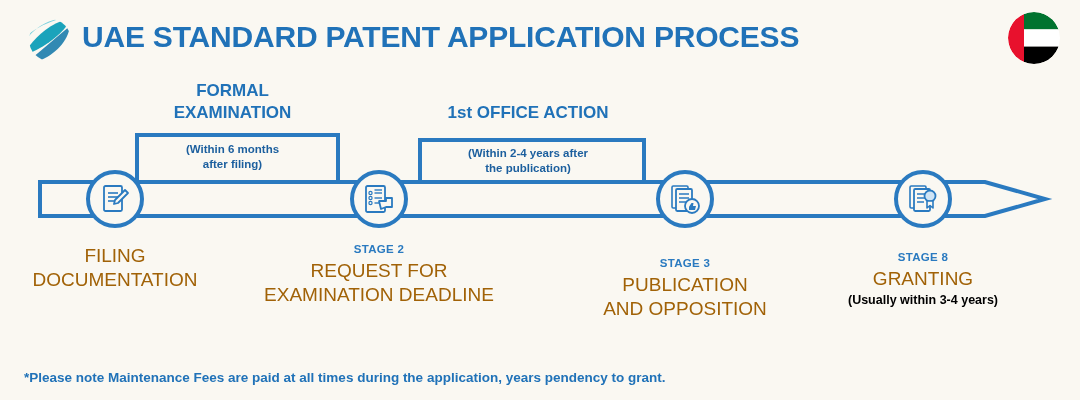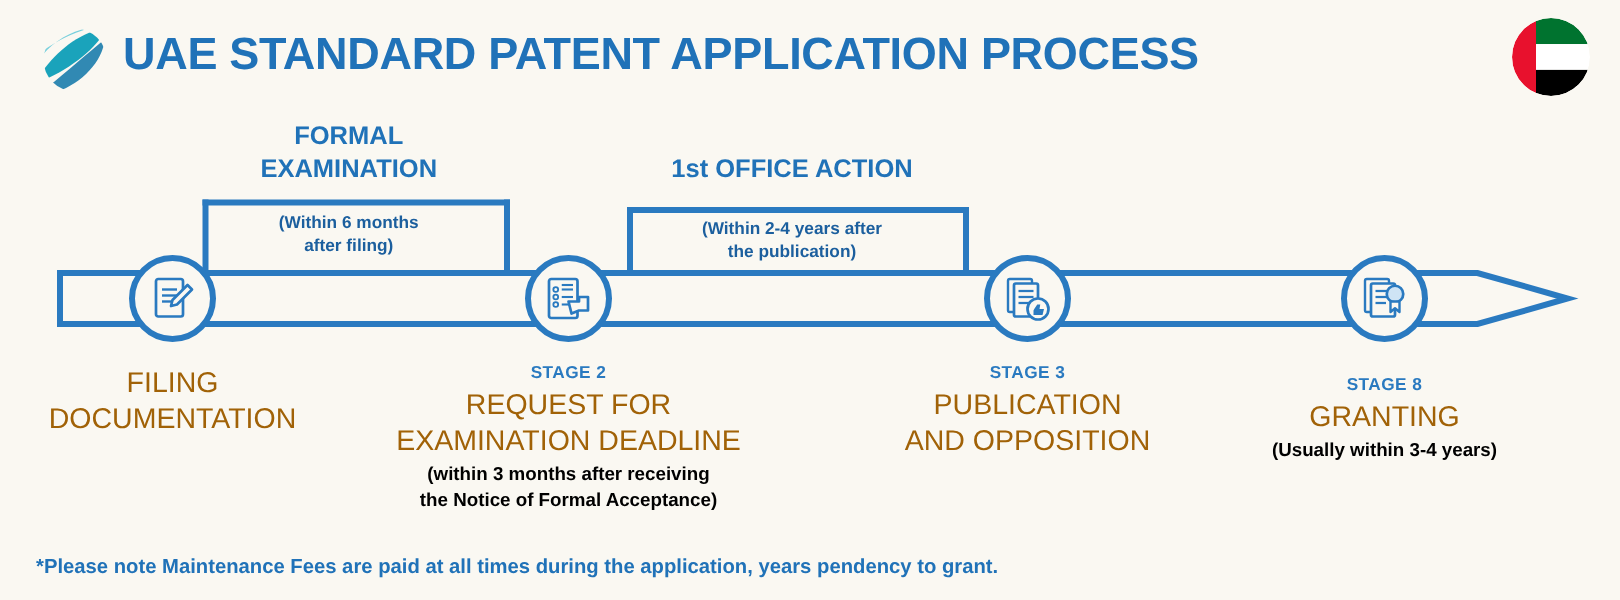--- a/index.html
+++ b/index.html
@@ -193,25 +193,23 @@
 
   <div class="stage-label" style="left:5px;top:242px;width:220px;">
     <div class="stage-name">FILING
 DOCUMENTATION</div>
   </div>
 
   <div class="stage-label" style="left:249px;top:242px;width:260px;">
     <div class="stage-num">STAGE 2</div>
     <div class="stage-name">REQUEST FOR
 EXAMINATION DEADLINE</div>
-    <div class="stage-note">(within 3 months after receiving
-the Notice of Formal Acceptance)</div>
-  </div>
-
-  <div class="stage-label" style="left:565px;top:242px;width:240px;">
+  </div>
+
+  <div class="stage-label" style="left:565px;top:256px;width:240px;">
     <div class="stage-num">STAGE 3</div>
     <div class="stage-name">PUBLICATION
 AND OPPOSITION</div>
     <div class="stage-note"></div>
   </div>
 
   <div class="stage-label" style="left:813px;top:250px;width:220px;">
     <div class="stage-num">STAGE 8</div>
     <div class="stage-name">GRANTING</div>
     <div class="stage-note">(Usually within 3-4 years)</div>

